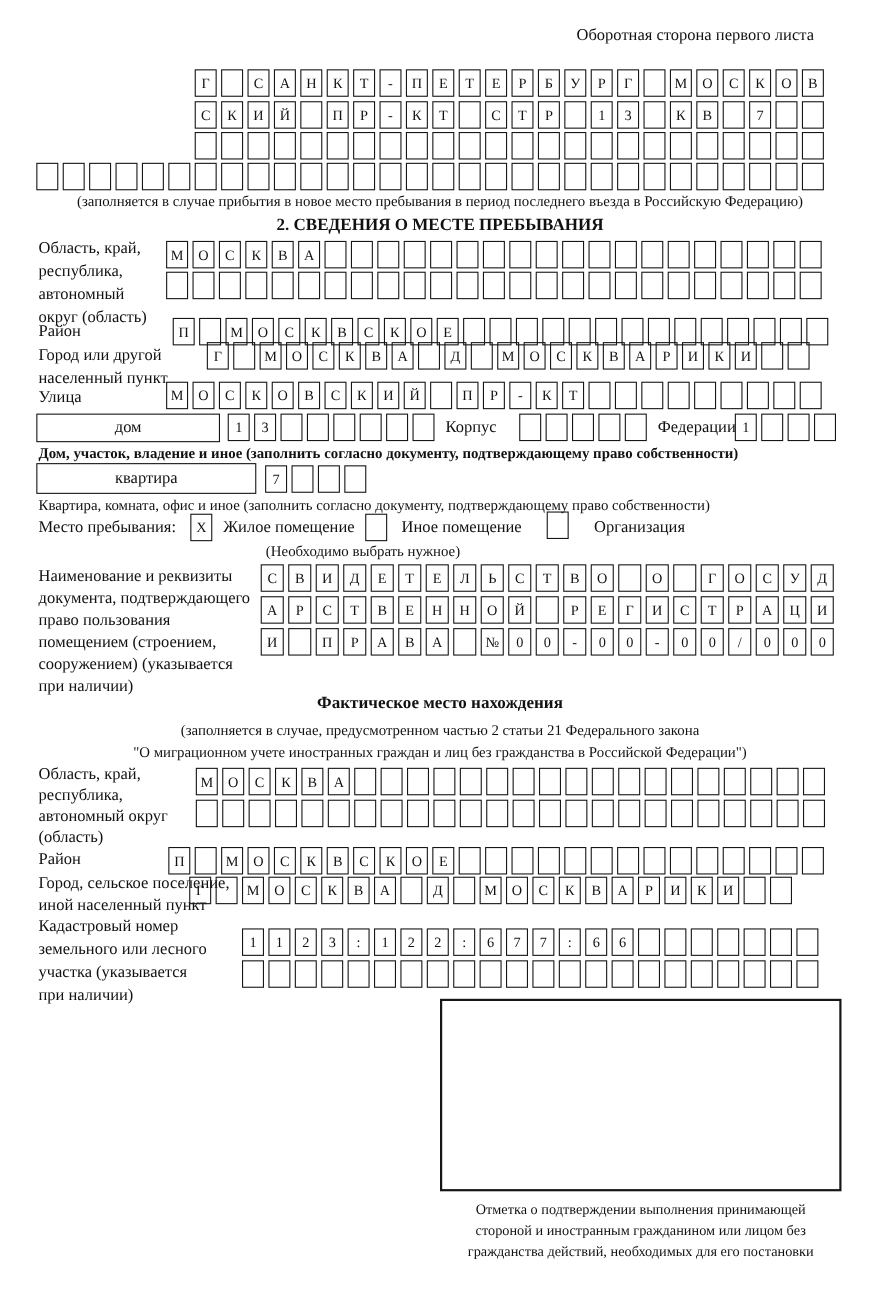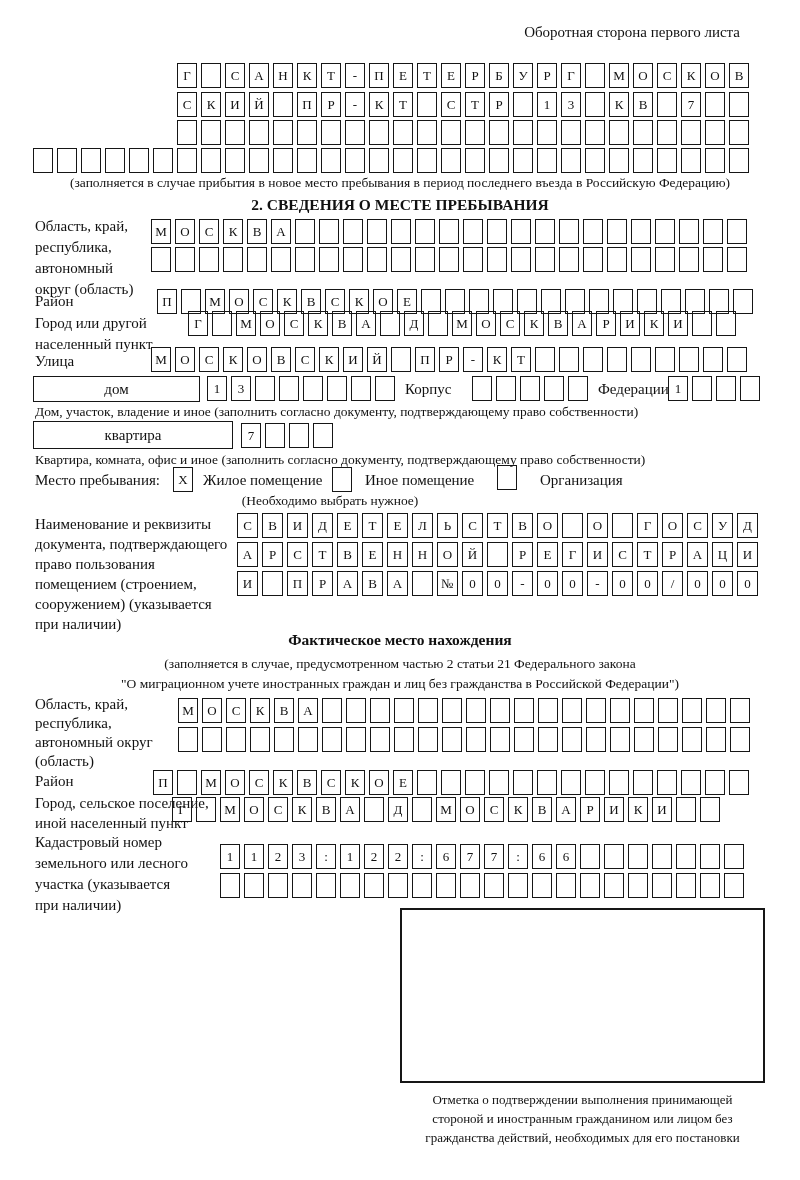--- a/index.html
+++ b/index.html
@@ -310,21 +310,21 @@
       <span class="c"></span>
       <span class="c"></span>
     </div>
   <div class="abs lbl" style="left:598px;top:379px;">Федерации</div>
   <div class="cellrow" style="left:668px;top:376px;">
       <span class="c">1</span>
       <span class="c"></span>
       <span class="c"></span>
       <span class="c"></span>
     </div>
-  <div class="abs note" style="left:35px;top:404px;">Дом, участок, владение и иное (заполнить согласно документу, подтверждающему право собственности)</div>
+  <div class="abs note" style="left:35px;top:404px;font-weight:bold;">Дом, участок, владение и иное (заполнить согласно документу, подтверждающему право собственности)</div>
 
   <div class="widebox" style="left:33px;top:421px;width:200px;height:28px;">квартира</div>
   <div class="cellrow" style="left:241px;top:423px;">
       <span class="c">7</span>
       <span class="c"></span>
       <span class="c"></span>
       <span class="c"></span>
     </div>
   <div class="abs note" style="left:35px;top:452px;text-align:center;">Квартира, комната, офис и иное (заполнить согласно документу, подтверждающему право собственности)</div>
 

